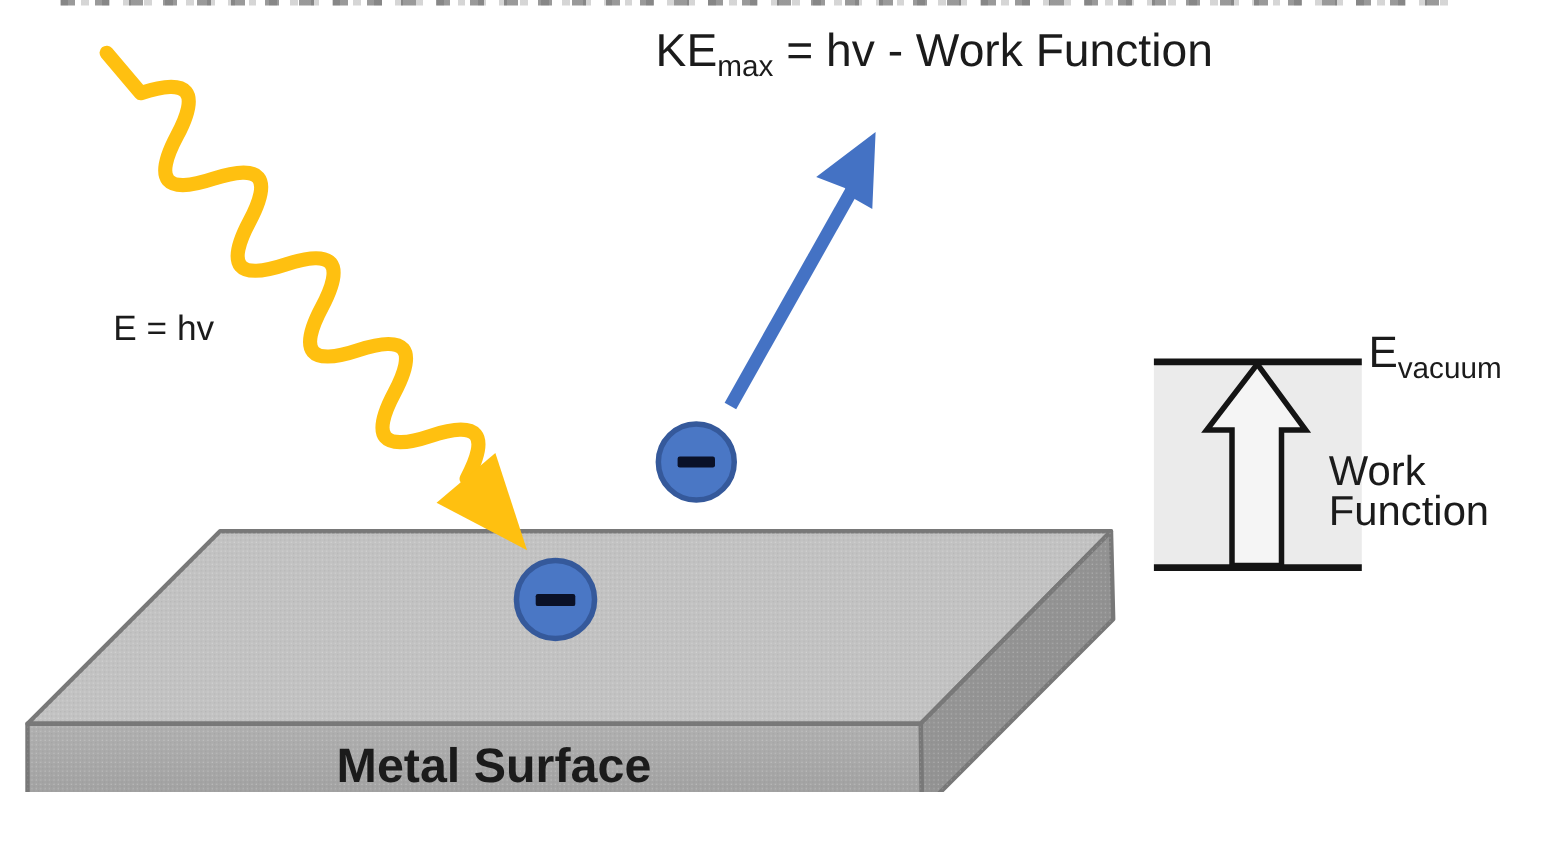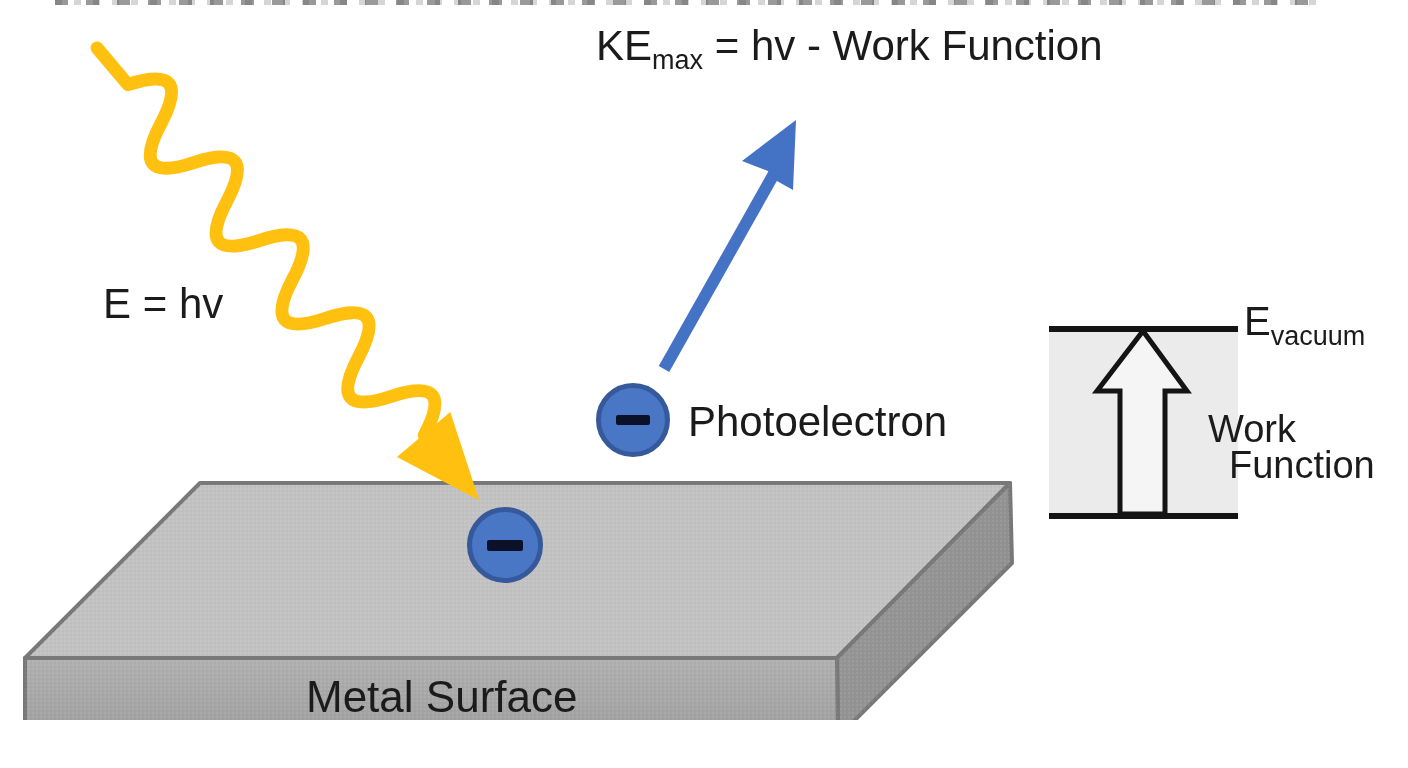--- a/index.html
+++ b/index.html
@@ -17,27 +17,27 @@
     white-space:nowrap;
     color:#1b1b1b;
     line-height:1.15;
   }
   #top-equation{left:596px;top:22px;font-size:42px;}
   #top-equation .sub, #vacuum-label .sub{
     font-size:27px;
     position:relative;
     top:9px;
   }
-  #photon-label{left:103px;top:280px;font-size:42px;}
+  #photon-label{left:103px;top:280px;font-size:32px;}
   #photoelectron-label{left:688px;top:398px;font-size:42px;}
-  #metal-label{left:306px;top:672px;font-size:44px;font-weight:400;}
+  #metal-label{left:306px;top:672px;font-size:44px;font-weight:700;}
   #vacuum-label{left:1244px;top:298px;font-size:40px;text-align:center;}
   #vacuum-label .sub{font-size:27px;top:10px;}
   #wf-label-1{left:1208px;top:408px;font-size:38px;}
-  #wf-label-2{left:1208px;top:444px;font-size:38px;margin-left:21px;}
+  #wf-label-2{left:1208px;top:444px;font-size:38px;}
 
   .electron{
     position:absolute;
     border-radius:50%;
     background:#4a77c5;
     border:5px solid #35599b;
     box-sizing:border-box;
     display:flex;align-items:center;justify-content:center;
   }
   #electron-surface{left:467px;top:507px;width:76px;height:76px;}
@@ -121,21 +121,20 @@
   <div class="electron" id="electron-free">
     <span class="minus-bar"></span>
   </div>
 
   <div class="label" id="top-equation">
     <span>KE</span><span class="sub">max</span><span> = hv - Work Function</span>
   </div>
 
   <div class="label" id="photon-label">E = hv</div>
 
-  <div class="label" id="photoelectron-label">Photoelectron</div>
 
   <div class="label" id="metal-label">Metal Surface</div>
 
   <div class="label" id="vacuum-label">
     <span>E</span><span class="sub">vacuum</span>
   </div>
 
   <div class="label" id="wf-label-1">Work</div>
   <div class="label" id="wf-label-2">Function</div>
 

